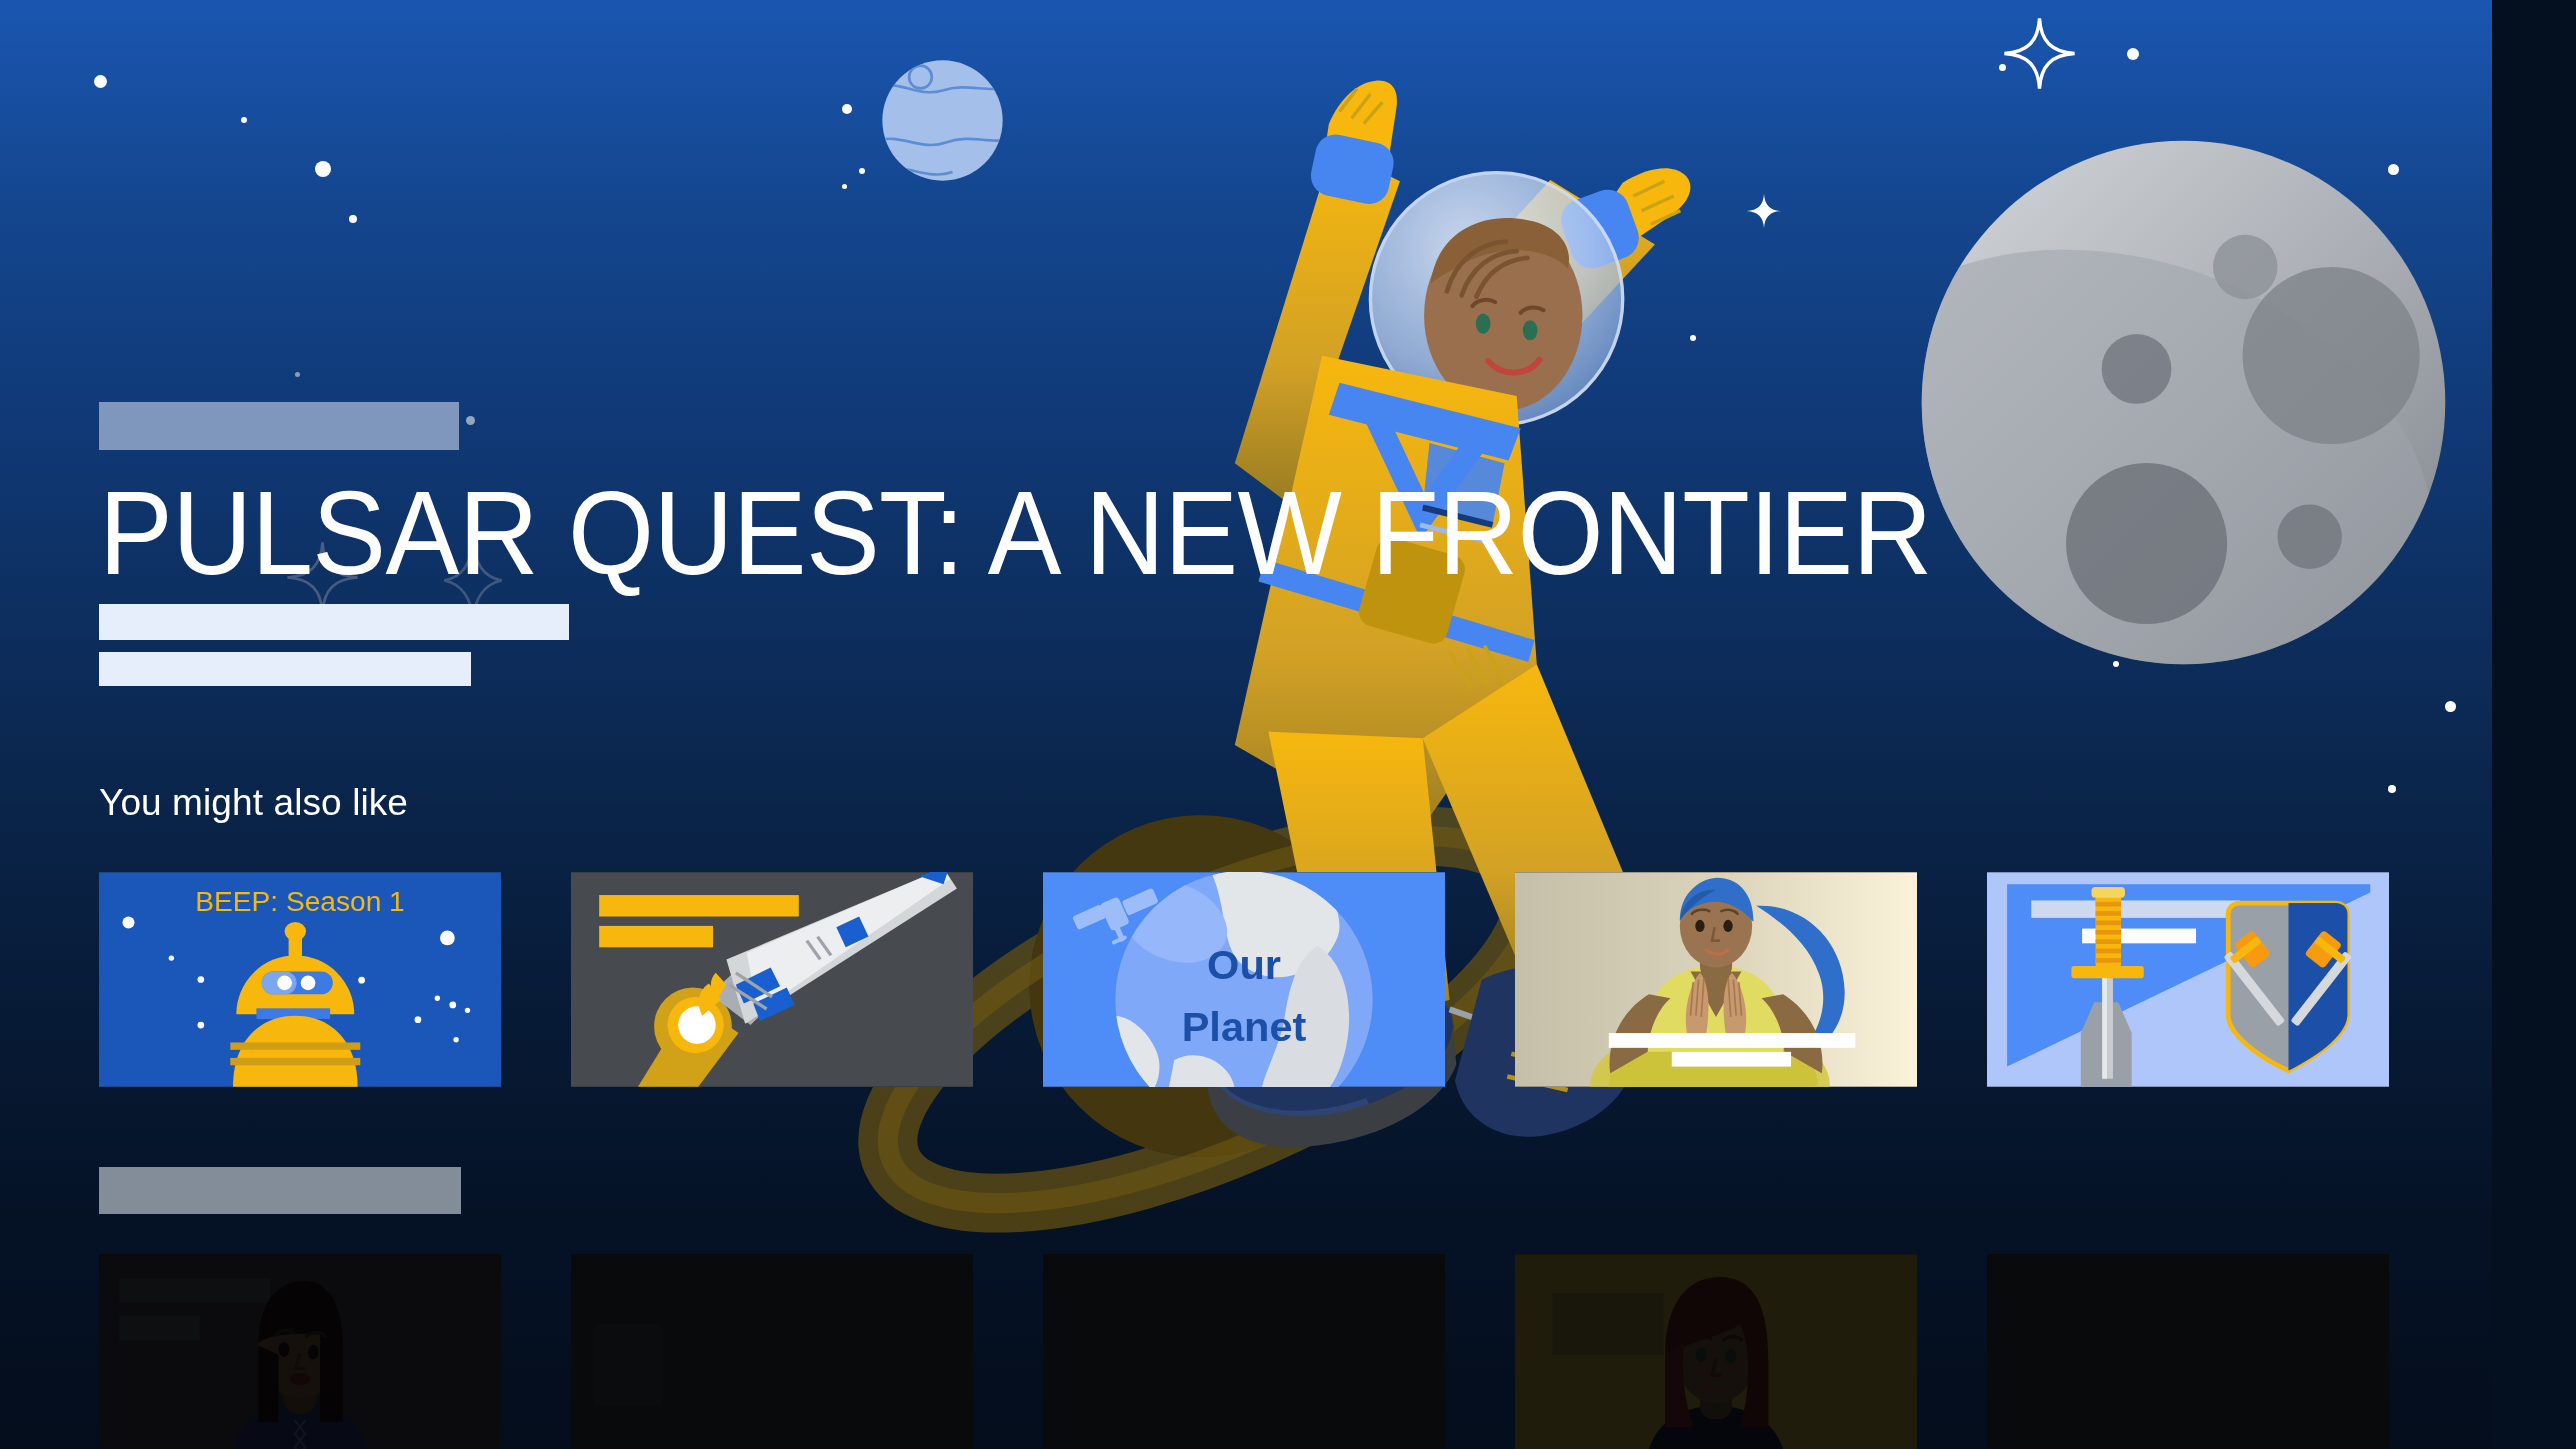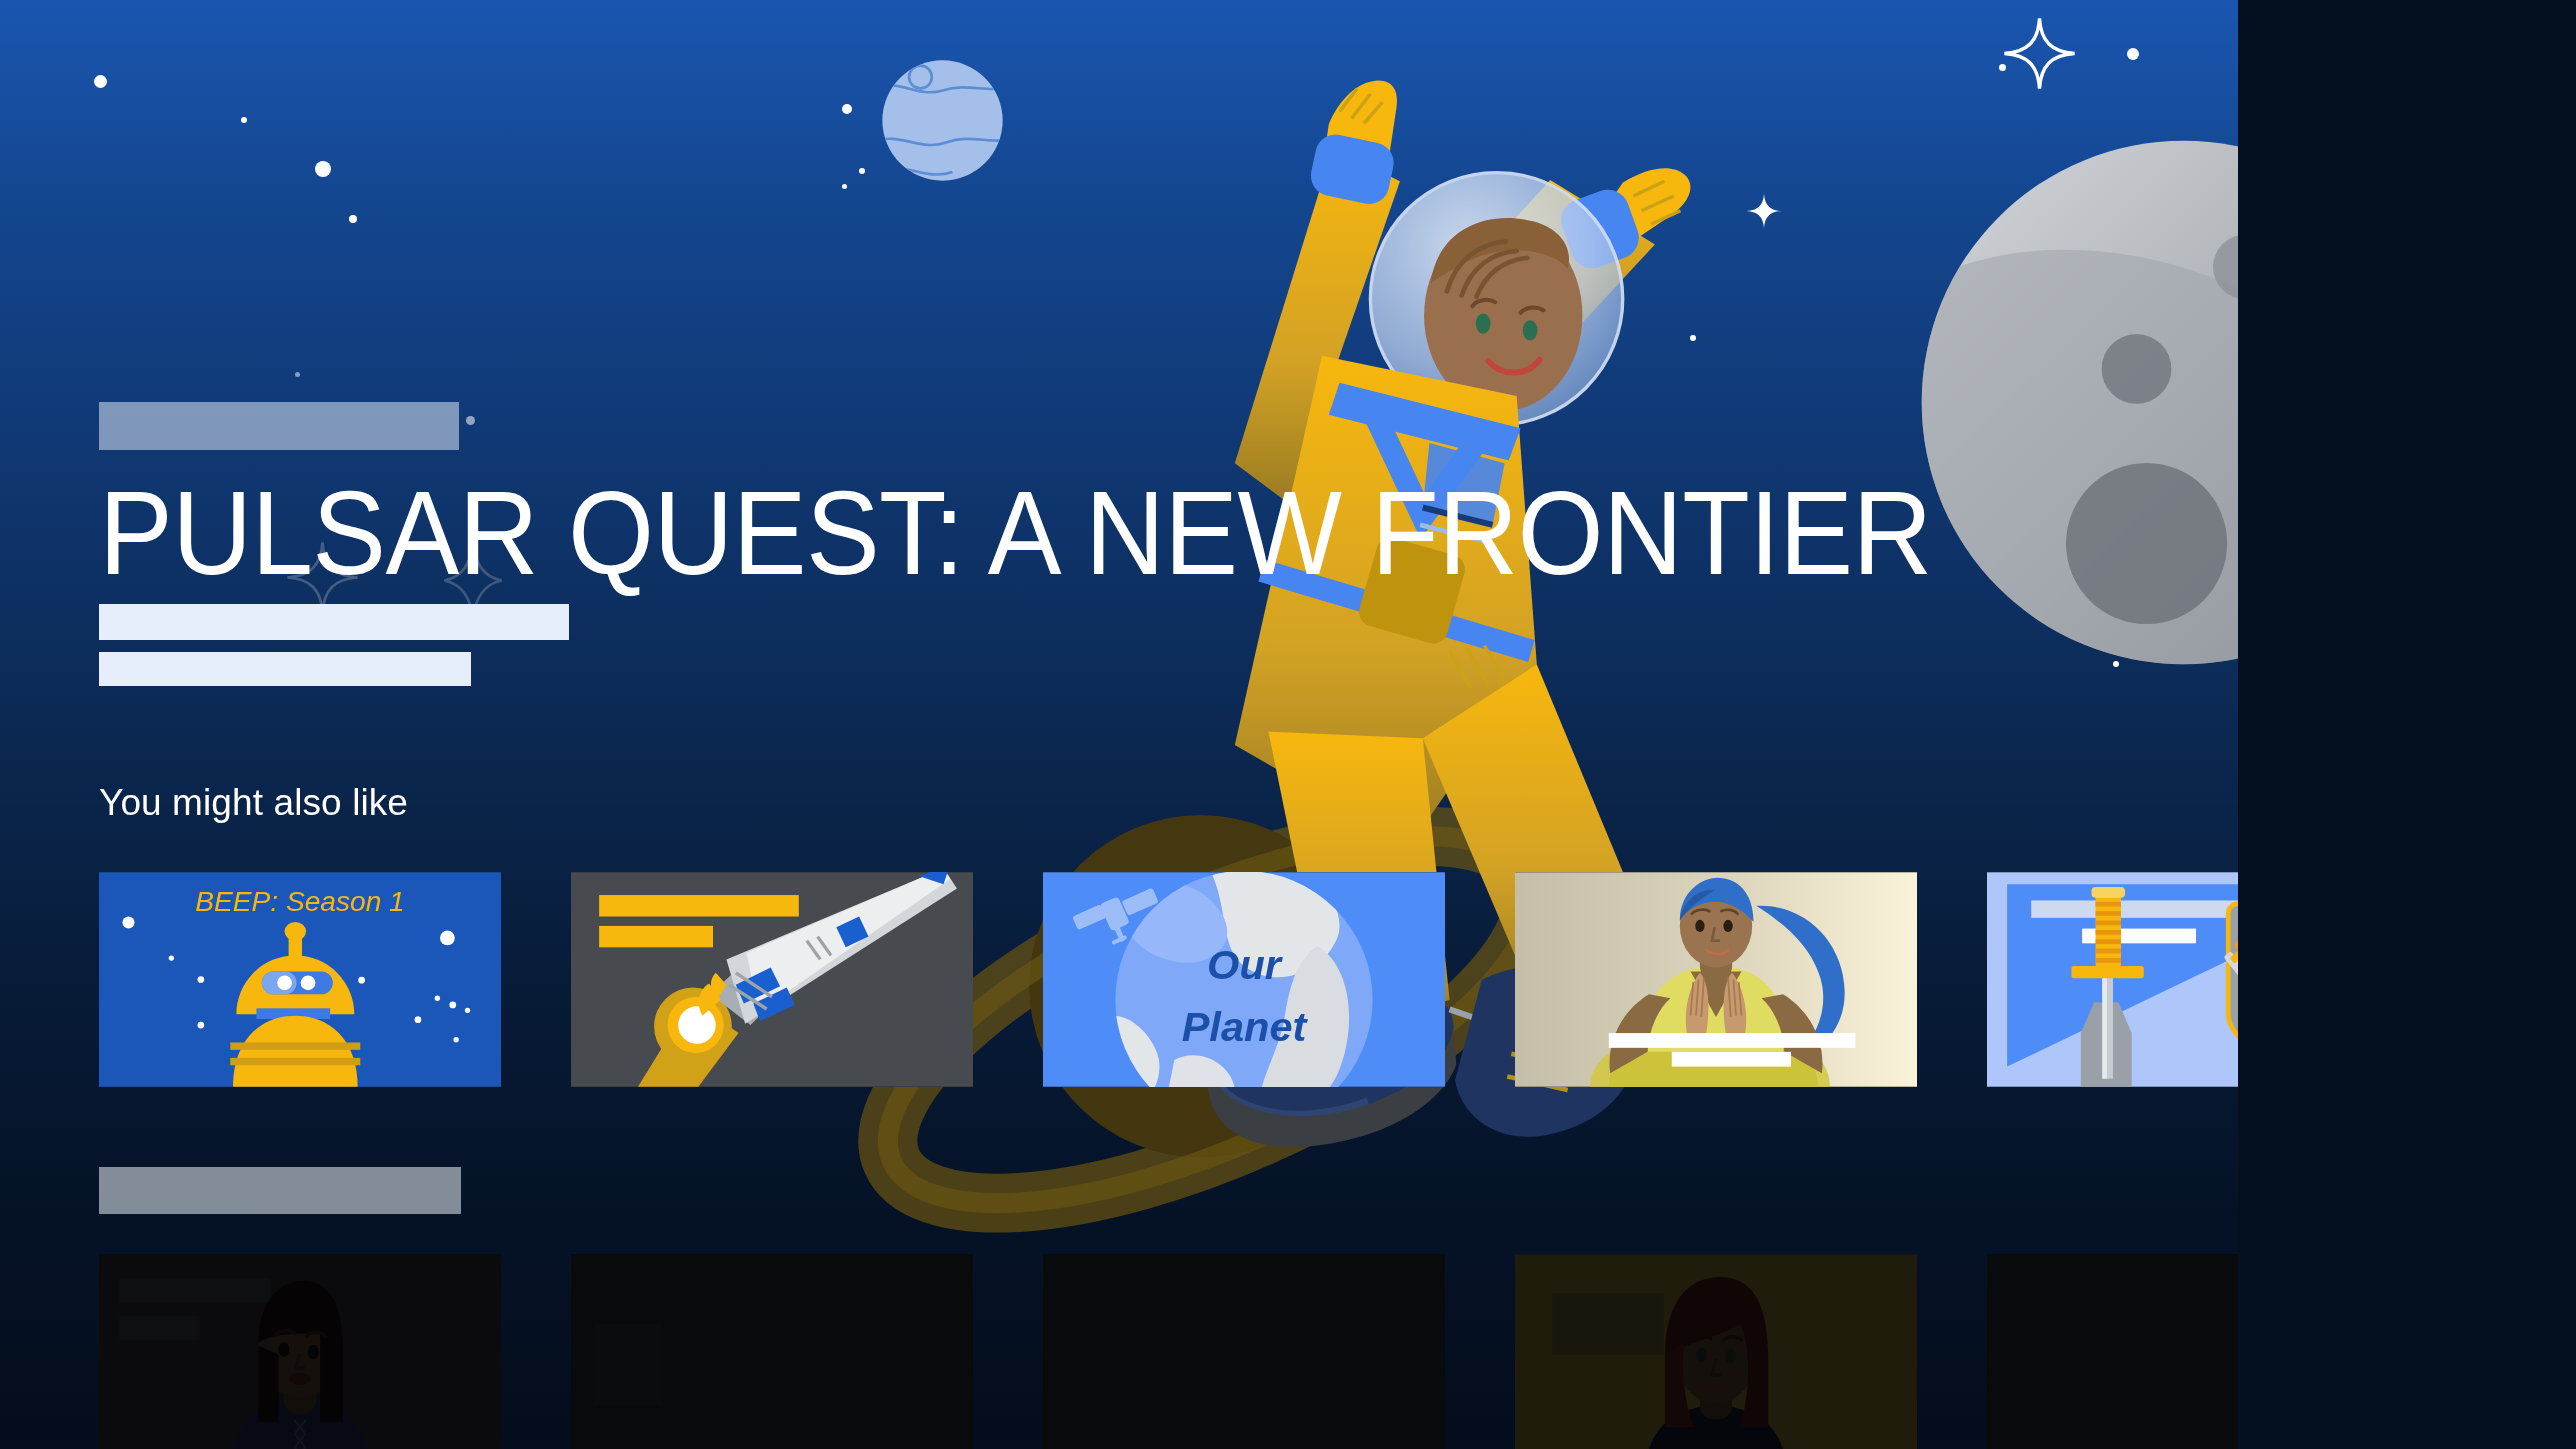--- a/index.html
+++ b/index.html
@@ -1,17 +1,17 @@
 <!DOCTYPE html>
 <html style="font-size:10.7px"><head>
 <meta charset="utf-8">
 <style>
   html,body{margin:0;padding:0;background:#04101f;}
   body{width:2576px;height:1449px;overflow:hidden;font-family:"Liberation Sans",sans-serif;}
-  #stage{position:relative;width:2238px;height:1449px;overflow:hidden;
+  #stage{position:relative;width:2492px;height:1449px;overflow:hidden;
          background:linear-gradient(180deg,#1a56b0 0%,#14468f 14%,#103a78 28%,#0d2f60 42%,#0a2449 56%,#071a35 70%,#051226 84%,#040d1c 100%);}
   .layer{position:absolute;inset:0;}
   .star{position:absolute;border-radius:50%;background:#fff;}
   svg{display:block;}
   .abs{position:absolute;}
 
   
   #hero{position:absolute;left:99px;top:402px;width:1945px;}
   .ph{display:block;}
   .ph-grey{background:rgba(197,210,230,.62);}
@@ -19,21 +19,21 @@
   #ph-top{width:360px;height:48px;}
   #hero-title{margin:0;font-family:"Liberation Sans Narrow","Liberation Sans",sans-serif;
     font-size:119px;line-height:1.0;font-weight:400;color:#ffffff;letter-spacing:-0.7px;
     transform:scaleX(.93);transform-origin:left center;white-space:nowrap;
     margin-top:23px;margin-bottom:12px;}
   #ph-sub1{width:470px;height:36px;margin-top:12px;}
   #ph-sub2{width:372px;height:34px;margin-top:12px;}
 
   
   #row1-label{position:absolute;left:99px;top:782px;color:#fff;font-size:37px;letter-spacing:0.1px;}
-  #row1{position:absolute;left:99px;top:872px;display:flex;gap:70px;font-style:italic;}
+  #row1{position:absolute;left:99px;top:872px;display:flex;gap:70px;}
   #ph-row2{position:absolute;left:99px;top:1167px;width:362px;height:47px;background:#828d99;}
   #row2{position:absolute;left:99px;top:1254px;display:flex;gap:70px;}
 
   .card{width:402px;height:215px;position:relative;overflow:hidden;flex:0 0 auto;background:#222;}
   .card svg{width:402px;height:215px;}
   .dim{filter:brightness(.18) saturate(.8);}
   .card-ph{position:absolute;background:rgba(255,255,255,.92);}
 </style>
 </head>
 <body>

